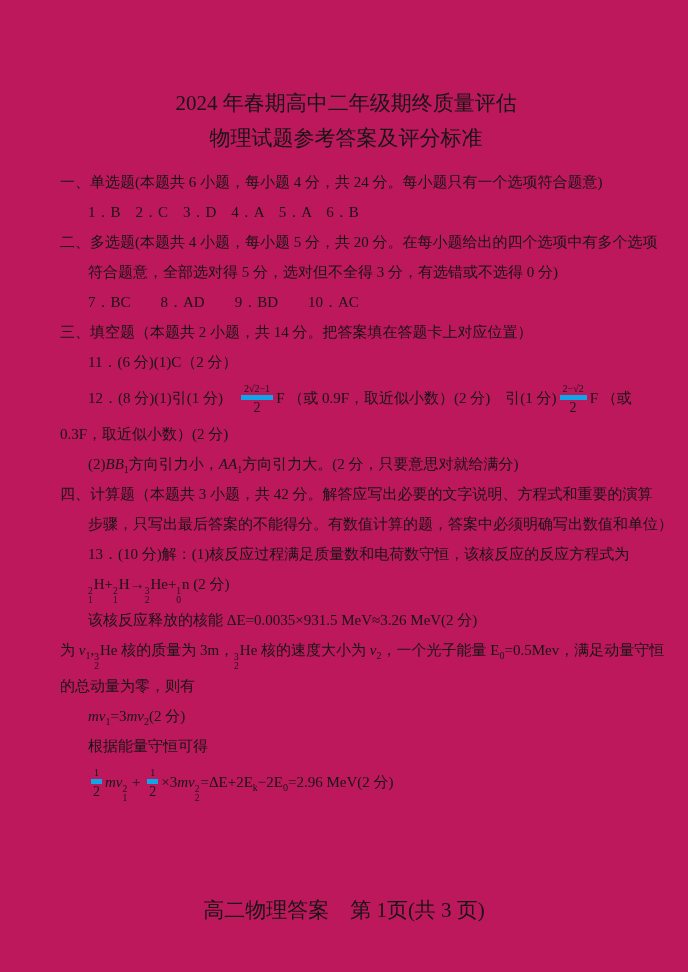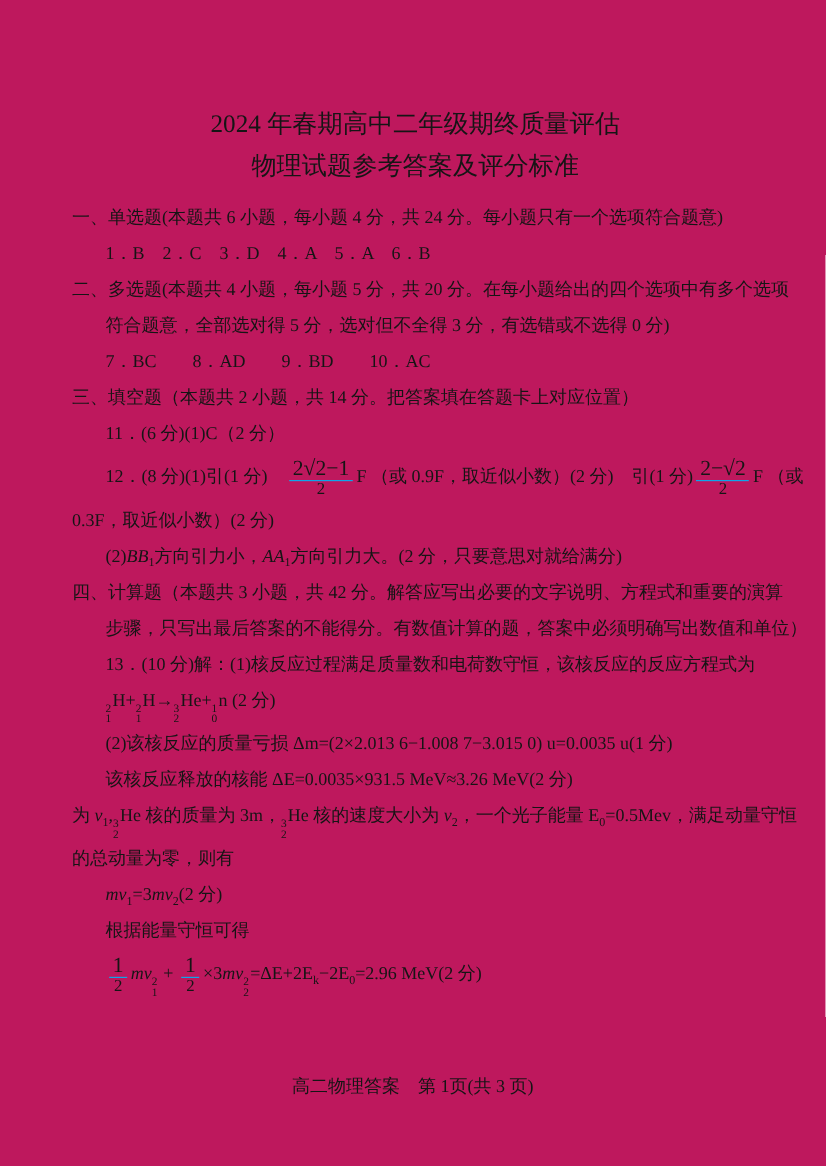--- a/index.html
+++ b/index.html
@@ -35,38 +35,38 @@
   .it { font-style: italic; }
   sub, sup { font-size: 10px; line-height: 0; }
   .frac {
     display: inline-flex;
     flex-direction: column;
     text-align: center;
     vertical-align: middle;
     margin: 0 3px;
     line-height: 1.15;
   }
-  .fnum { display: block; border-bottom: 1px solid #0ea5e9; padding: 0 3px; font-size: 18px; }
+  .fnum { display: block; border-bottom: 5px solid #0ea5e9; padding: 0 3px; font-size: 10px; }
   .fden { display: block; font-size: 14px; }
   .ss {
     display: inline-flex;
     flex-direction: column;
     font-size: 9.5px;
     line-height: 1;
     vertical-align: -5px;
     margin-right: 1px;
   }
   .ssup, .ssub { display: block; height: 9px; }
   .footer {
     position: absolute;
     top: 896px;
     left: 0;
     width: 100%;
     text-align: center;
-    font-size: 15px;
+    font-size: 21px;
     white-space: nowrap;
   }
 </style>
 </head>
 <body>
 
 <div class="page">
 
   <div class="title">2024 年春期高中二年级期终质量评估</div>
   <div class="subtitle">物理试题参考答案及评分标准</div>
@@ -101,21 +101,20 @@
         </span><span>H+</span><span class="ss">
           <span class="ssup">2</span>
           <span class="ssub">1</span>
         </span><span>H→</span><span class="ss">
           <span class="ssup">3</span>
           <span class="ssub">2</span>
         </span><span>He+</span><span class="ss">
           <span class="ssup">1</span>
           <span class="ssub">0</span>
         </span><span>n (2 分)</span></div>
-    <div class="line ind2">(2)该核反应的质量亏损 Δm=(2×2.013 6−1.008 7−3.015 0) u=0.0035 u(1 分)</div>
     <div class="line ind2">该核反应释放的核能 ΔE=0.0035×931.5 MeV≈3.26 MeV(2 分)</div>
     <div class="line"><span>为 </span><span class="it">v</span><sub>1</sub><span>,</span><span class="ss">
           <span class="ssup">3</span>
           <span class="ssub">2</span>
         </span><span>He 核的质量为 3m，</span><span class="ss">
           <span class="ssup">3</span>
           <span class="ssub">2</span>
         </span><span>He 核的速度大小为 </span><span class="it">v</span><sub>2</sub><span>，一个光子能量 E</span><sub>0</sub><span>=0.5Mev，满足动量守恒</span></div>
     <div class="line">的总动量为零，则有</div>
     <div class="line ind2"><span class="it">mv</span><sub>1</sub><span>=3</span><span class="it">mv</span><sub>2</sub><span>(2 分)</span></div>

